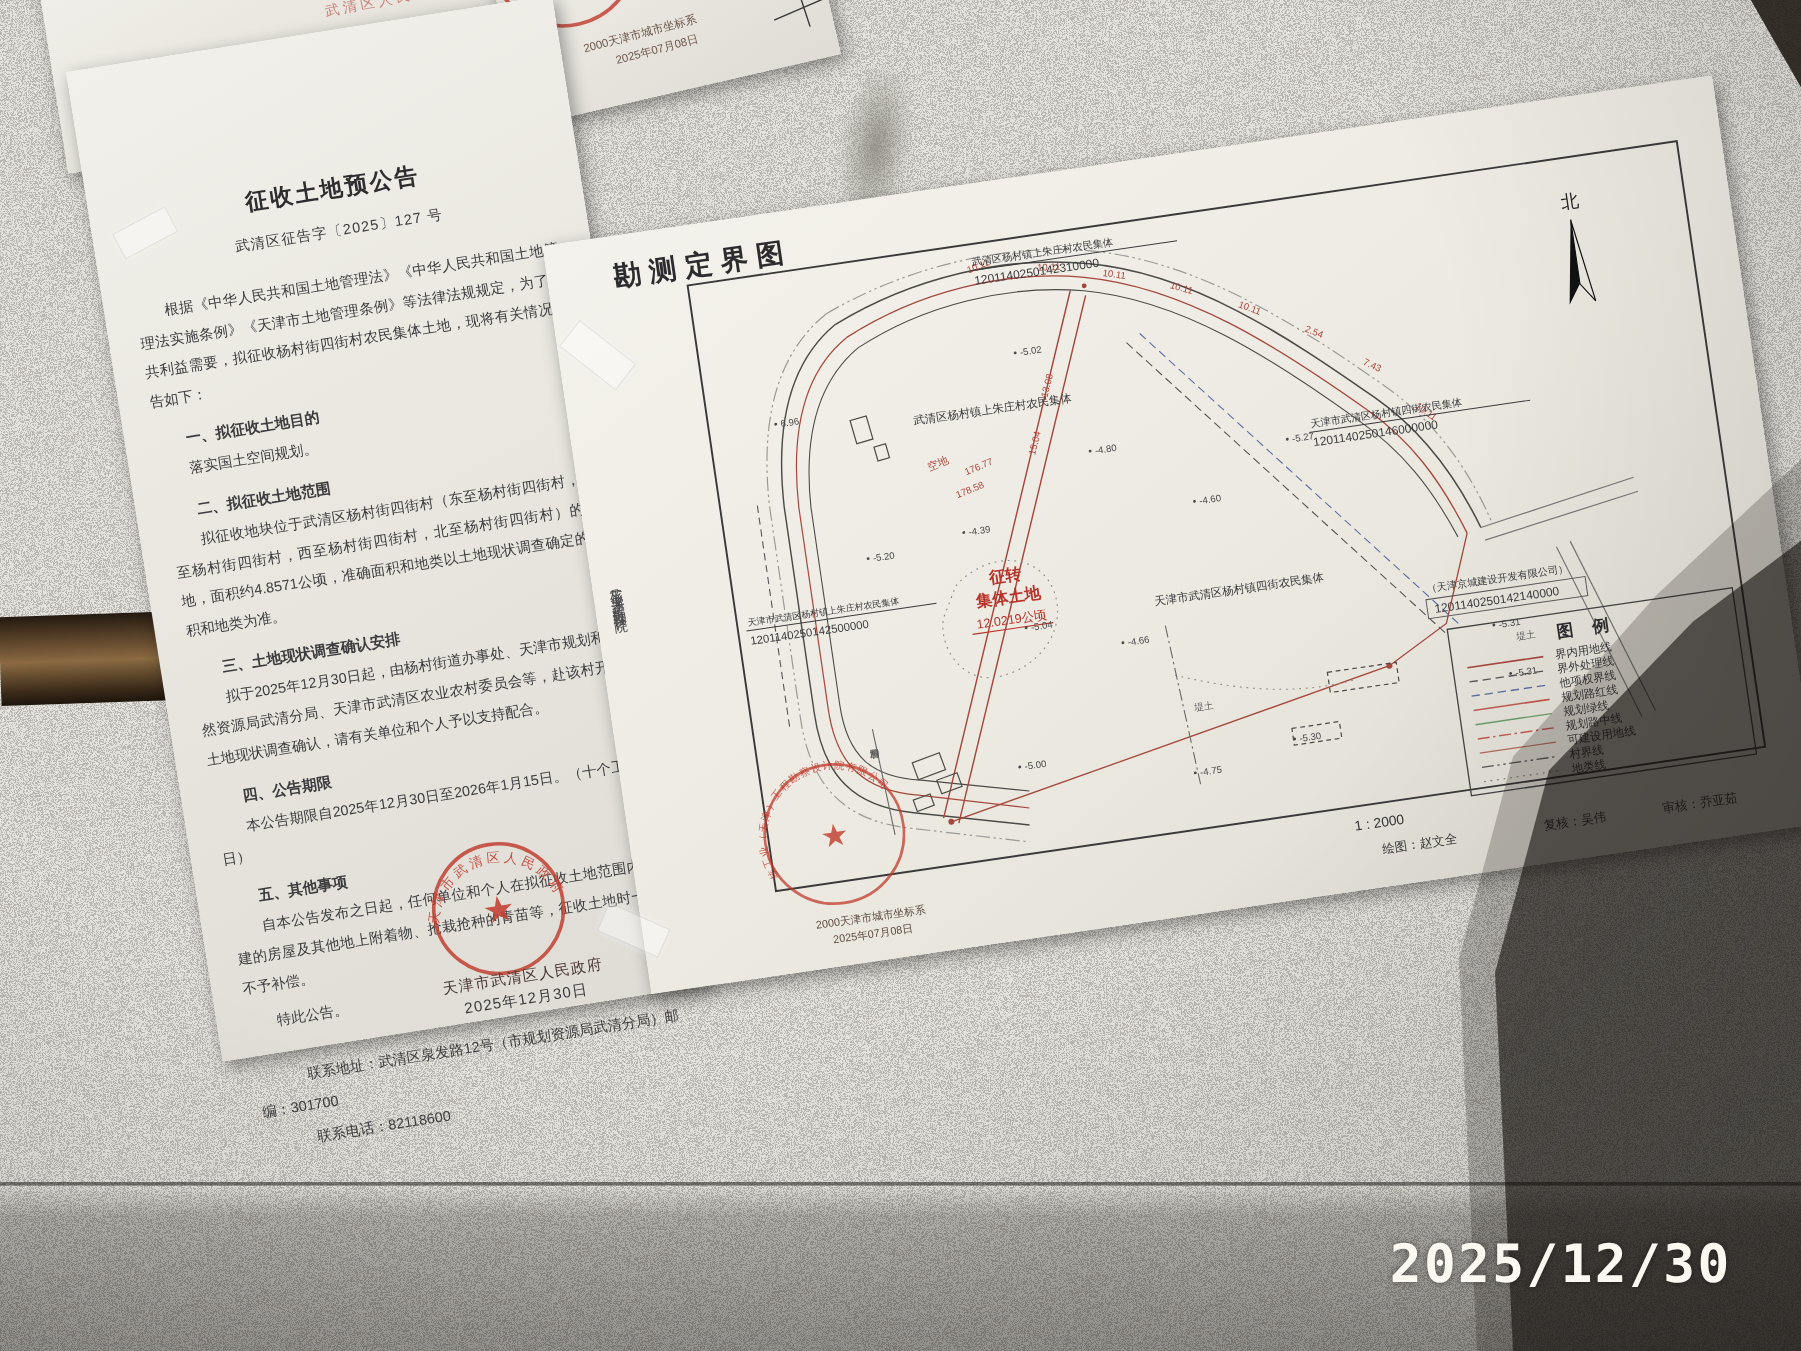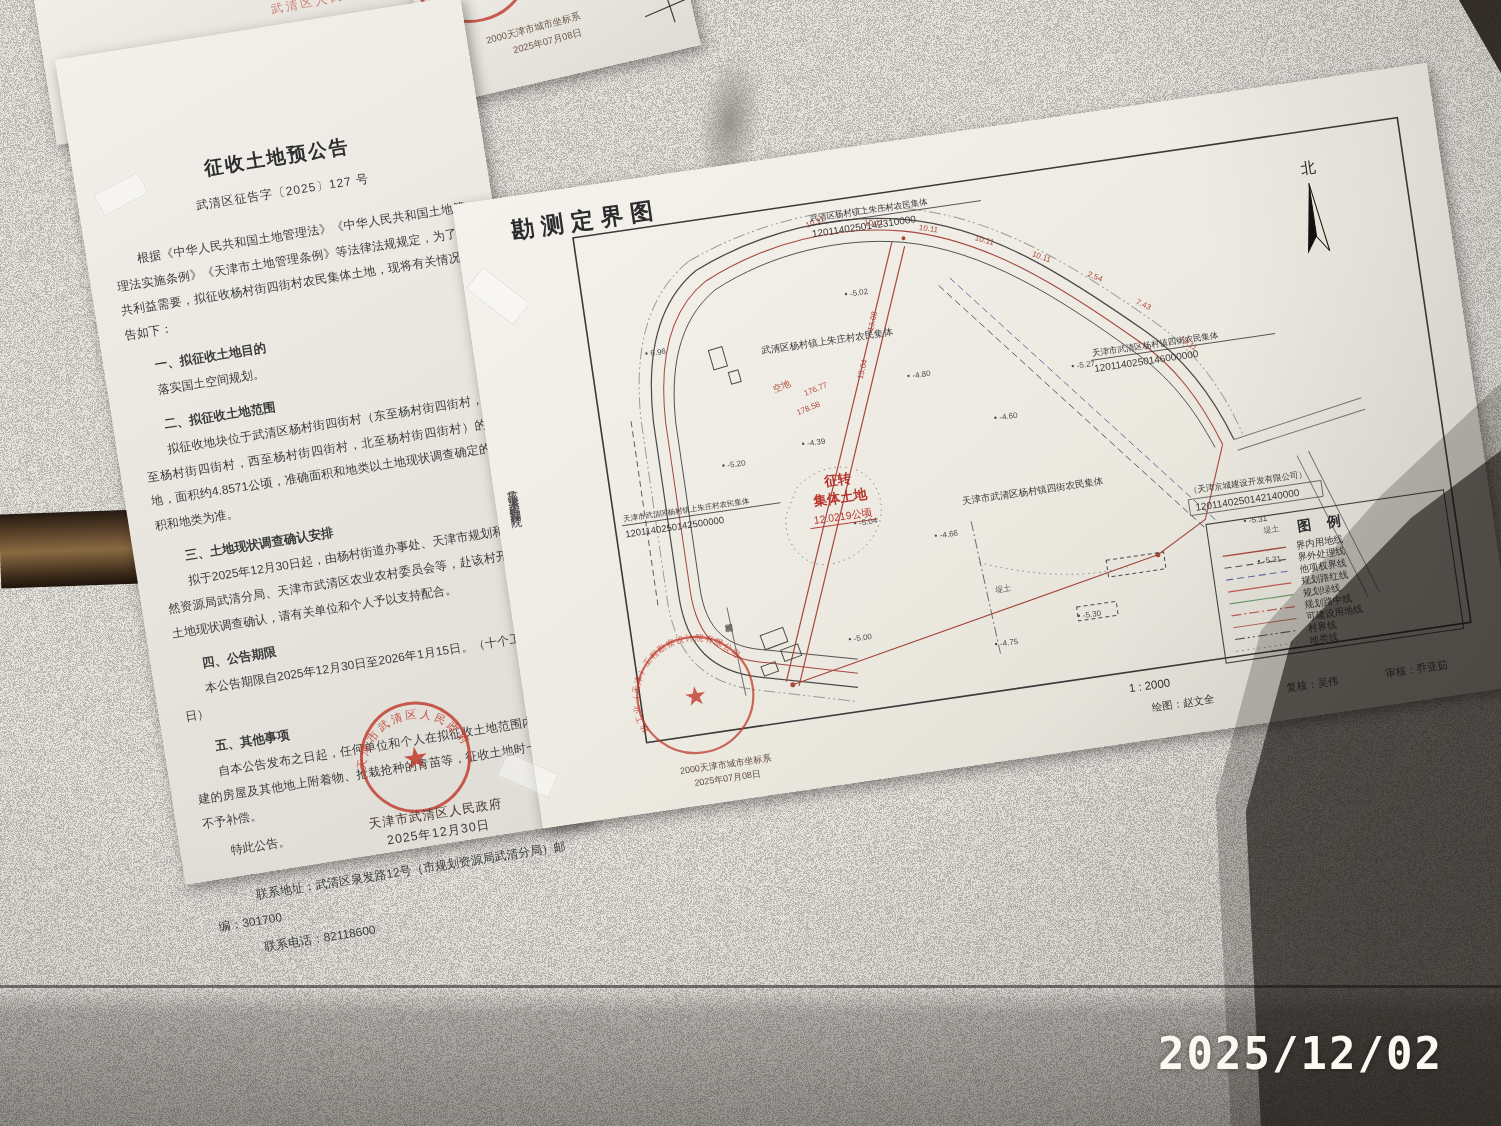--- a/index.html
+++ b/index.html
@@ -332,14 +332,14 @@
   <div class="tape" style="left:468px;top:282px;width:58px;height:26px;transform:rotate(38deg);"></div>
   <div class="tape" style="left:500px;top:762px;width:54px;height:24px;transform:rotate(24deg);"></div>
   <div class="tape" style="left:96px;top:182px;width:48px;height:22px;transform:rotate(-28deg);"></div>
 
   <div id="vignette" class="abs"></div>
   <div id="bottomband" class="abs"></div>
   <div id="shadow-soft" class="abs"></div>
   <div id="shadow-main" class="abs"></div>
   <div id="corner-dark" class="abs"></div>
 
-  <div id="timestamp" class="abs">2025/12/02</div>
+  <div id="timestamp" class="abs">2025/12/30</div>
 </div>
 
 </body></html>

